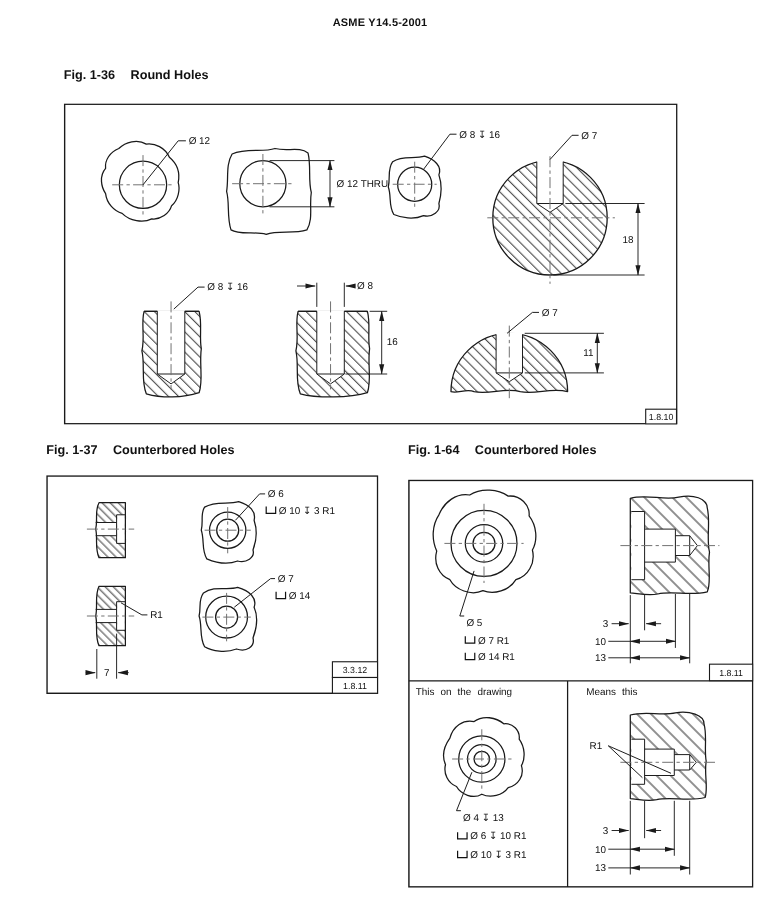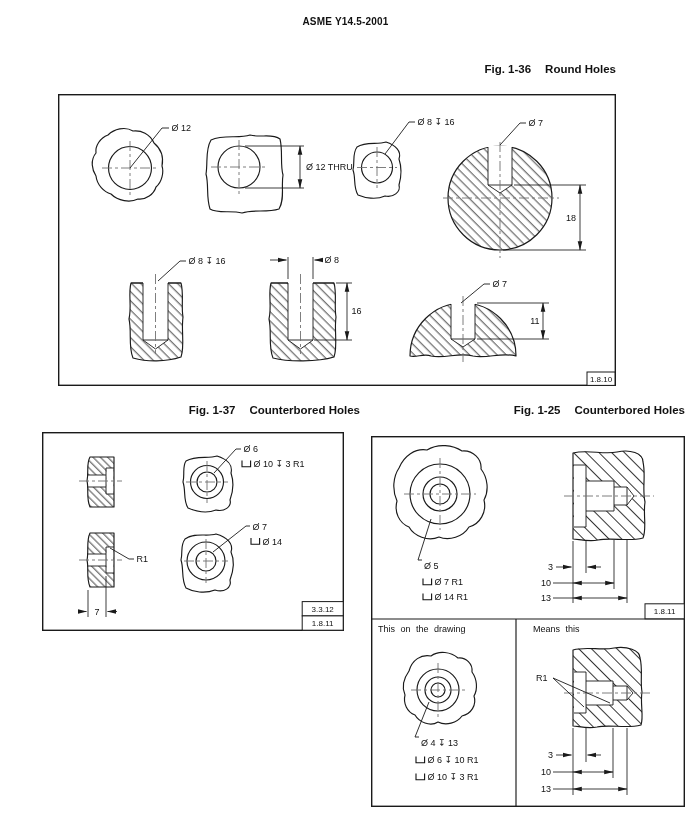--- a/index.html
+++ b/index.html
@@ -1,20 +1,20 @@
 <!DOCTYPE html>
 <html><head>
 <meta charset="utf-8">
 <style>
   html,body{margin:0;padding:0;background:#fff;}
   body{width:691px;height:823px;position:relative;overflow:hidden;
        font-family:"Liberation Sans","DejaVu Sans",sans-serif;color:#111;}
   .hdr{position:absolute;top:16px;left:0;width:691px;text-align:center;
        font-size:10px;font-weight:bold;letter-spacing:.2px;}
-  .figtitle{position:absolute;text-align:right;font-size:11.5px;font-weight:bold;}
+  .figtitle{position:absolute;text-align:left;font-size:11.5px;font-weight:bold;}
   .figtitle .gap{display:inline-block;width:14px;}
   .fig-svg{position:absolute;}
   svg text{font-family:"Liberation Sans","DejaVu Sans",sans-serif;fill:#111;}
   .dtxt{font-size:9px;}
   .rtxt{font-size:8px;text-anchor:middle;}
   .ptxt{font-size:9px;word-spacing:3px;}
   .ol{fill:none;stroke:#1a1a1a;stroke-width:1.15;stroke-linejoin:round;}
   .tl{fill:none;stroke:#1a1a1a;stroke-width:.9;}
   .dim{fill:none;stroke:#1a1a1a;stroke-width:.85;}
   .cl{fill:none;stroke:#707070;stroke-width:.9;stroke-dasharray:10 3 3 3;}
@@ -125,21 +125,21 @@
     <line class="dim" x1="543" y1="303" x2="543" y2="339" marker-start="url(#arr)" marker-end="url(#arr)"></line>
     <text class="dtxt" x="539.5" y="324" text-anchor="end">11</text>
   </g>
 
   <g>
     <rect class="refbox" x="587" y="372" width="28" height="13.4"></rect>
     <text class="rtxt" x="601" y="381.6">1.8.10</text>
   </g>
 </svg>
 
-<div class="figtitle" style="left:58px;top:404px;width:302px;">
+<div class="figtitle" style="left:42px;top:404px;width:302px;">
   <span>Fig. 1-37</span><span class="gap"></span><span>Counterbored Holes</span>
 </div>
 
 <svg class="fig-svg" style="left:42px;top:432px;" width="302" height="199" viewBox="42 432 302 199">
   <rect class="box" x="42.7" y="432.7" width="300.6" height="197.6"></rect>
 
   <g>
     <path d="M90,457 L114,457 L114,507 L90,507 C86,498 89,489 87,481 C89,472 86,464 90,457 Z" fill="url(#h5)"></path>
     <rect class="wh" x="85" y="475" width="21.5" height="12"></rect>
     <rect class="wh" x="106.5" y="468" width="7" height="26"></rect>
@@ -187,21 +187,21 @@
 
   <g>
     <rect class="refbox" x="302.2" y="601.6" width="41" height="14.3"></rect>
     <text class="rtxt" x="322.7" y="611.8">3.3.12</text>
     <rect class="refbox" x="302.2" y="615.9" width="41" height="14.3"></rect>
     <text class="rtxt" x="322.7" y="626.1">1.8.11</text>
   </g>
 </svg>
 
 <div class="figtitle" style="left:371px;top:404px;width:314px;">
-  <span>Fig. 1-25</span><span class="gap"></span><span>Counterbored Holes</span>
+  <span>Fig. 1-64</span><span class="gap"></span><span>Counterbored Holes</span>
 </div>
 
 <svg class="fig-svg" style="left:371px;top:436px;" width="314" height="371" viewBox="371 436 314 371">
   <rect class="box" x="371.7" y="436.7" width="312.6" height="369.6"></rect>
   <path class="ol" d="M371.7,619 H684.3 M516,619 V806.3"></path>
 
   <g>
     <path class="ol" d="M399,468 C404,456 415,448 427,450 C438,443 453,445 462,451 C473,450 482,459 481,469 C488,478 489,491 484,500 C487,512 480,524 469,527 C463,537 449,541 439,537 C428,542 414,536 409,527 C399,523 394,512 397,501 C392,490 393,477 399,468 Z"></path>
     <circle class="ol" cx="440" cy="494" r="30"></circle>
     <circle class="ol" cx="440" cy="494" r="17"></circle>

